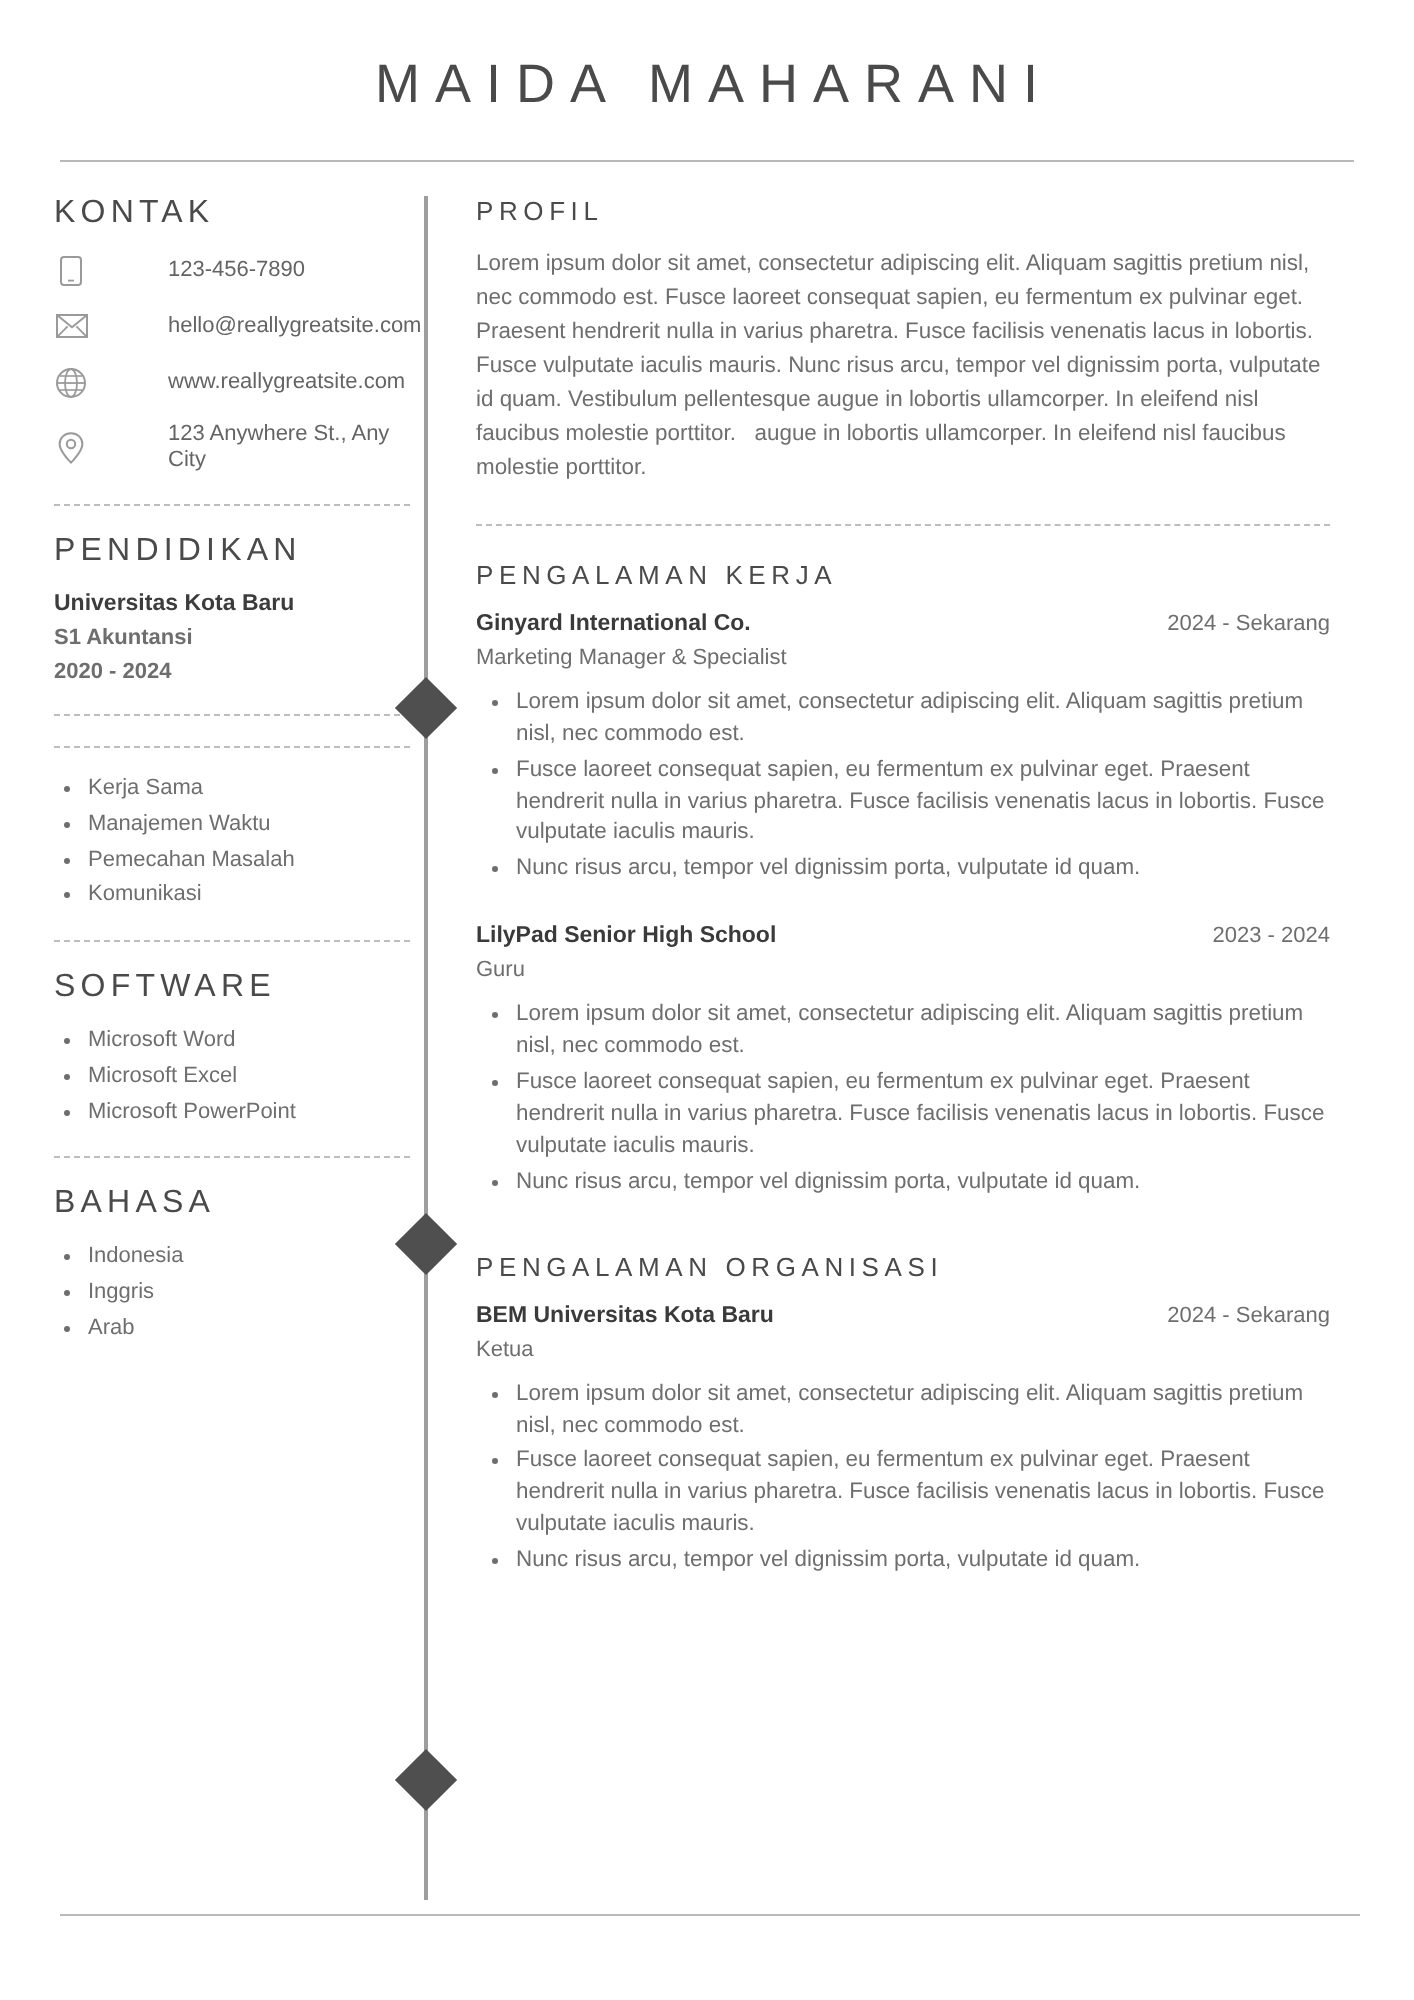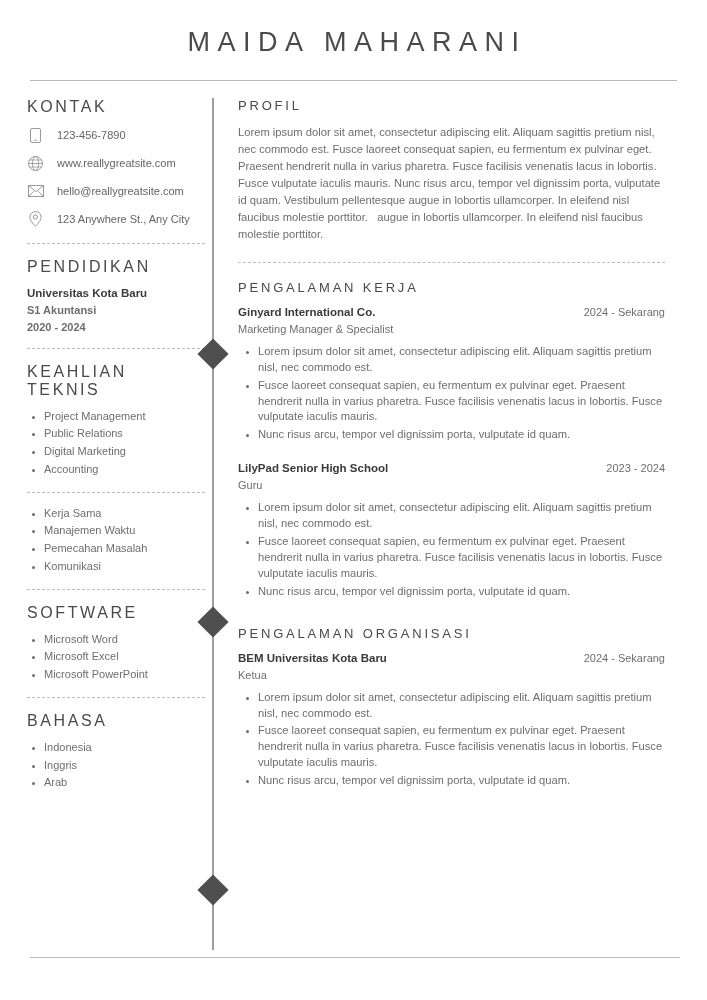--- a/index.html
+++ b/index.html
@@ -92,20 +92,21 @@
     letter-spacing: 2.6px;
     color: #4a4a4a;
     font-weight: 400;
     margin: 0 0 11px 0;
   }
   .contact-list { margin: 0; padding: 0; list-style: none; }
   .contact-row {
     display: flex;
     align-items: center;
     margin-bottom: 11px;
+    gap: 27px;
   }
   .contact-row .ico {
     width: 17px;
     height: 17px;
     flex: none;
     margin-right: 13px;
     display: flex;
     align-items: center;
     justify-content: center;
   }
@@ -216,46 +217,46 @@
       <div class="side-head">KONTAK</div>
       <ul class="contact-list">
         <li class="contact-row">
           <span class="ico">
             <svg width="11" height="15" viewBox="0 0 11 15">
                 <rect x="0.5" y="0.5" width="10" height="14" rx="1.5" fill="none" stroke="#9a9a9a" stroke-width="1"></rect>
                 <line x1="4" y1="12.3" x2="7" y2="12.3" stroke="#9a9a9a" stroke-width="0.9"></line>
               </svg>
           </span>
           <span class="txt">123-456-7890</span>
+        </li>
+        <li class="contact-row">
+          <span class="ico">
+            <svg width="16" height="12" viewBox="0 0 16 12">
+                <rect x="0.5" y="0.5" width="15" height="11" fill="none" stroke="#9a9a9a" stroke-width="1"></rect>
+                <polyline points="0.5,0.5 8,6.6 15.5,0.5" fill="none" stroke="#9a9a9a" stroke-width="1"></polyline>
+                <line x1="0.7" y1="11.3" x2="5.8" y2="6.2" stroke="#9a9a9a" stroke-width="0.9"></line>
+                <line x1="15.3" y1="11.3" x2="10.2" y2="6.2" stroke="#9a9a9a" stroke-width="0.9"></line>
+              </svg>
+          </span>
+          <span class="txt">hello@reallygreatsite.com</span>
         </li>
         <li class="contact-row">
           <span class="ico">
             <svg width="15" height="15" viewBox="0 0 15 15">
                 <circle cx="7.5" cy="7.5" r="7" fill="none" stroke="#9a9a9a" stroke-width="1"></circle>
                 <ellipse cx="7.5" cy="7.5" rx="3" ry="7" fill="none" stroke="#9a9a9a" stroke-width="0.9"></ellipse>
                 <line x1="0.5" y1="7.5" x2="14.5" y2="7.5" stroke="#9a9a9a" stroke-width="0.9"></line>
                 <line x1="1.8" y1="4" x2="13.2" y2="4" stroke="#9a9a9a" stroke-width="0.8"></line>
                 <line x1="1.8" y1="11" x2="13.2" y2="11" stroke="#9a9a9a" stroke-width="0.8"></line>
               </svg>
           </span>
           <span class="txt">www.reallygreatsite.com</span>
         </li>
         <li class="contact-row">
           <span class="ico">
-            <svg width="16" height="12" viewBox="0 0 16 12">
-                <rect x="0.5" y="0.5" width="15" height="11" fill="none" stroke="#9a9a9a" stroke-width="1"></rect>
-                <polyline points="0.5,0.5 8,6.6 15.5,0.5" fill="none" stroke="#9a9a9a" stroke-width="1"></polyline>
-                <line x1="0.7" y1="11.3" x2="5.8" y2="6.2" stroke="#9a9a9a" stroke-width="0.9"></line>
-                <line x1="15.3" y1="11.3" x2="10.2" y2="6.2" stroke="#9a9a9a" stroke-width="0.9"></line>
-              </svg>
-          </span>
-          <span class="txt">hello@reallygreatsite.com</span>
-        </li>
-        <li class="contact-row">
-          <span class="ico">
             <svg width="13" height="16" viewBox="0 0 13 16">
                 <path d="M6.5 0.6 C3.2 0.6 0.8 3 0.8 6.1 C0.8 9.6 6.5 15.3 6.5 15.3 C6.5 15.3 12.2 9.6 12.2 6.1 C12.2 3 9.8 0.6 6.5 0.6 Z" fill="none" stroke="#9a9a9a" stroke-width="1"></path>
                 <circle cx="6.5" cy="6" r="2.1" fill="none" stroke="#9a9a9a" stroke-width="1"></circle>
               </svg>
           </span>
           <span class="txt">123 Anywhere St., Any City</span>
         </li>
       </ul>
     </div>
 
@@ -263,29 +264,20 @@
 
     <div>
       <div class="side-head">PENDIDIKAN</div>
       <div class="edu-school">Universitas Kota Baru</div>
       <div class="edu-line">S1 Akuntansi</div>
       <div class="edu-line">2020 - 2024</div>
     </div>
 
     <div class="dash-sep"></div>
 
-    <div>
-      <div class="side-head">KEAHLIAN TEKNIS</div>
-      <ul class="bullets">
-        <li>Project Management</li>
-        <li>Public Relations</li>
-        <li>Digital Marketing</li>
-        <li>Accounting</li>
-      </ul>
-    </div>
 
     <div class="dash-sep"></div>
 
     <div>
       <ul class="bullets">
         <li>Kerja Sama</li>
         <li>Manajemen Waktu</li>
         <li>Pemecahan Masalah</li>
         <li>Komunikasi</li>
       </ul>

